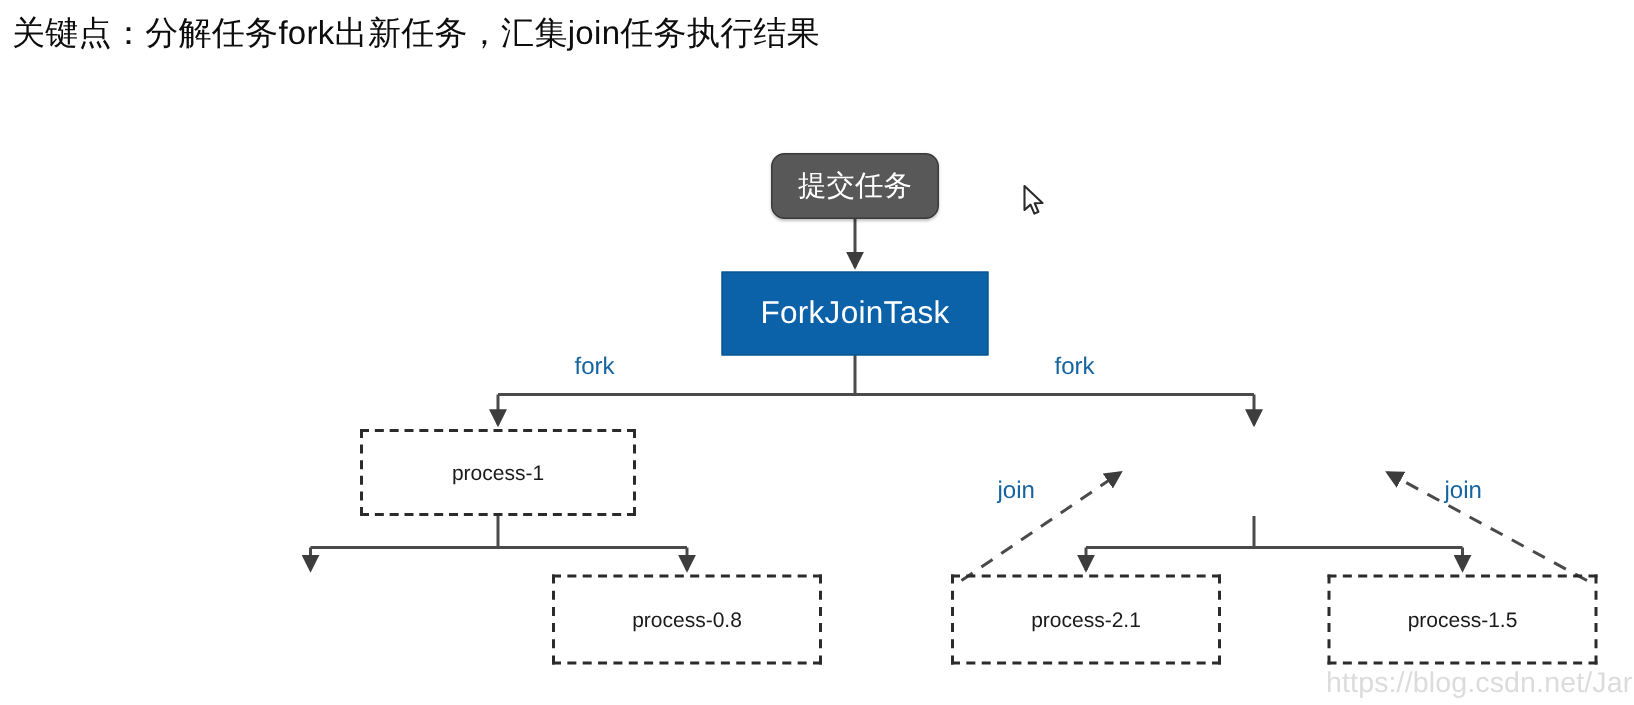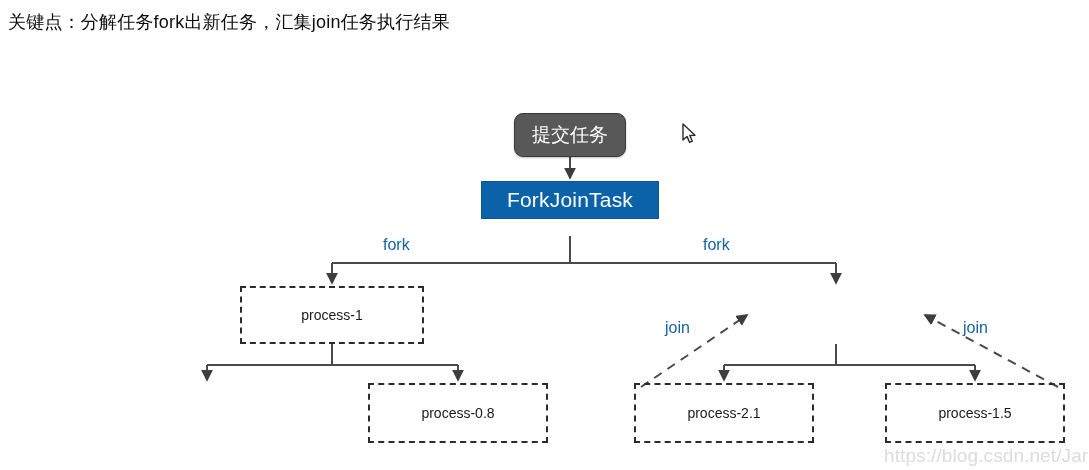--- a/index.html
+++ b/index.html
@@ -18,21 +18,21 @@
   #stage {
     position: absolute;
     left: 0; top: 0;
     width: 1089px;
     height: 470px;
   }
   .title {
     position: absolute;
     left: 8px;
     top: 8px;
-    font-size: 18px;
+    font-size: 22px;
     line-height: 28px;
     letter-spacing: 0.2px;
     color: #0d0d0d;
     white-space: nowrap;
   }
   
   .node {
     position: absolute;
     display: flex;
     align-items: center;
@@ -44,27 +44,26 @@
     left: 514px;
     top: 102px;
     width: 112px;
     height: 44px;
     background: #585858;
     border: 1px solid #3a3a3a;
     border-radius: 9px;
     color: #ffffff;
     font-size: 19px;
     box-shadow: 0 1px 2px rgba(0,0,0,0.25);
-    margin-top: 11px;
   }
   .node-fjt {
     left: 481px;
     top: 181px;
     width: 178px;
-    height: 38px;
+    height: 56px;
     background: #0b62a8;
     border: 1px solid #0a5691;
     color: #ffffff;
     font-size: 21px;
     letter-spacing: 0.2px;
   }
   .node-dashed {
     border: 2px dashed #2b2b2b;
     background: transparent;
     color: #1a1a1a;

